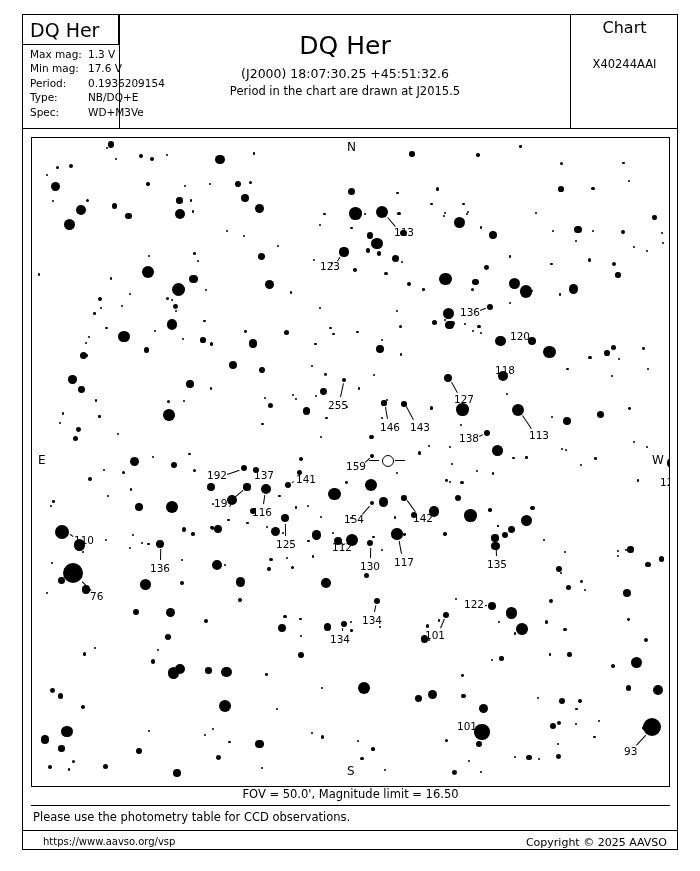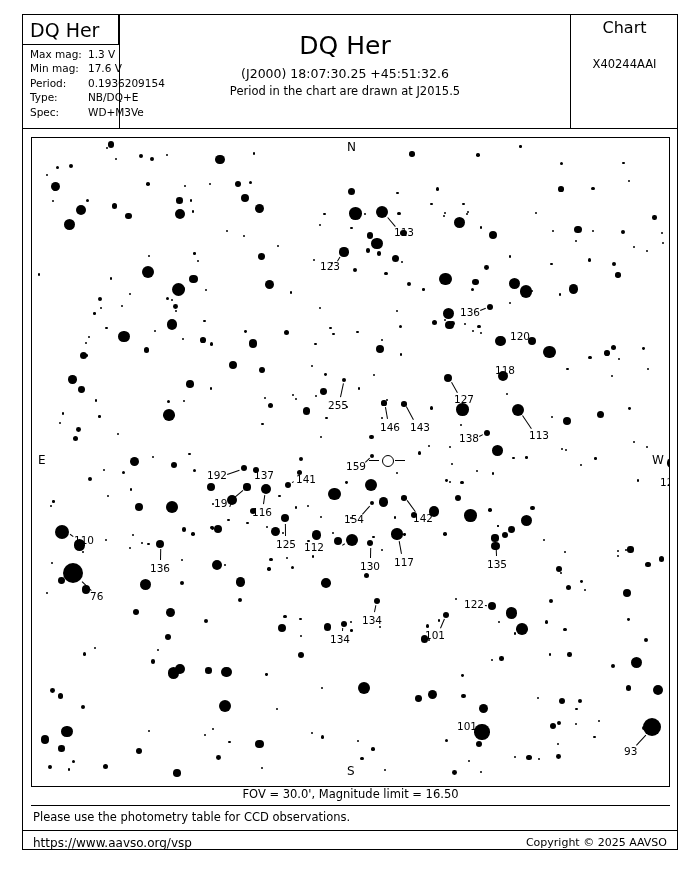--- a/index.html
+++ b/index.html
@@ -161,22 +161,22 @@
     font-size: 11.5px;
   }
   .footer-sep {
     position: absolute;
     left: 0; top: 815px;
     width: 100%; height: 1px;
     background: #000;
   }
   .url {
     position: absolute;
-    left: 10px; top: 821px;
-    font-size: 12px;
+    left: 20px; top: 821px;
+    font-size: 10px;
   }
   .copy {
     position: absolute;
     right: 10px; top: 821px;
     font-size: 11px;
   }
 </style>
 </head>
 <body>
 
@@ -713,21 +713,21 @@
       <div class="star" style="left: 337.6px; top: 362.6px; width: 4.8px; height: 4.8px;"></div>
       <div class="lbl" style="left: 312px; top: 375px;">154</div>
       <div class="tick" style="left: 329.661px; top: 375.946px; width: 11.1719px; height: 1px; transform-origin: 0px 0px; transform: rotate(-48.1552deg);"></div>
       <div class="star" style="left: 369.2px; top: 357.2px; width: 5.6px; height: 5.6px;"></div>
       <div class="lbl" style="left: 381px; top: 374px;">142</div>
       <div class="tick" style="left: 382.876px; top: 374.215px; width: 13.6098px; height: 1px; transform-origin: 0px 0px; transform: rotate(-126.268deg);"></div>
       <div class="star" style="left: 248.8px; top: 375.8px; width: 8.4px; height: 8.4px;"></div>
       <div class="lbl" style="left: 244px; top: 400px;">125</div>
       <div class="tick" style="left: 253.174px; top: 398.001px; width: 12.3014px; height: 1px; transform-origin: 0px 0px; transform: rotate(-90.5176deg);"></div>
       <div class="star" style="left: 313.6px; top: 395.6px; width: 12.8px; height: 12.8px;"></div>
-      <div class="lbl" style="left: 272px; top: 403px;">112</div>
+      <div class="lbl" style="left: 300px; top: 403px;">112</div>
       <div class="tick" style="left: 309.84px; top: 406.756px; width: 3.38065px; height: 1px; transform-origin: 0px 0px; transform: rotate(-34.3546deg);"></div>
       <div class="star" style="left: 334.6px; top: 401.6px; width: 6.8px; height: 6.8px;"></div>
       <div class="lbl" style="left: 328px; top: 422px;">130</div>
       <div class="tick" style="left: 337.629px; top: 420.004px; width: 10.1085px; height: 1px; transform-origin: 0px 0px; transform: rotate(-88.7093deg);"></div>
       <div class="star" style="left: 359.4px; top: 390.4px; width: 11.2px; height: 11.2px;"></div>
       <div class="lbl" style="left: 362px; top: 418px;">117</div>
       <div class="tick" style="left: 368.901px; top: 416.205px; width: 13.4812px; height: 1px; transform-origin: 0px 0px; transform: rotate(-100.228deg);"></div>
       <div class="star" style="left: 459.4px; top: 396.4px; width: 7.2px; height: 7.2px;"></div>
       <div class="lbl" style="left: 455px; top: 420px;">135</div>
       <div class="tick" style="left: 463.757px; top: 418.01px; width: 12.9264px; height: 1px; transform-origin: 0px 0px; transform: rotate(-92.2668deg);"></div>
@@ -755,20 +755,20 @@
       <div class="star" style="left: 442.4px; top: 586.4px; width: 15.2px; height: 15.2px;"></div>
       <div class="lbl" style="left: 425px; top: 582px;">101</div>
       <div class="star" style="left: 611px; top: 580px; width: 18px; height: 18px;"></div>
       <div class="lbl" style="left: 592px; top: 607px;">93</div>
       <div class="tick" style="left: 603.589px; top: 607.217px; width: 14.021px; height: 1px; transform-origin: 0px 0px; transform: rotate(-47.292deg);"></div>
       <div class="target-circle" style="left: 350px; top: 317px; width: 10px; height: 10px;"></div>
       <div class="tick" style="left: 337px; top: 322px; width: 10px; height: 1px; transform-origin: 0px 0px; transform: rotate(0deg);"></div>
       <div class="tick" style="left: 363px; top: 322px; width: 10px; height: 1px; transform-origin: 0px 0px; transform: rotate(0deg);"></div>
     </div>
 
-  <div class="fov-bar">FOV = 30.0', Magnitude limit = 16.50</div>
+  <div class="fov-bar">FOV = 50.0', Magnitude limit = 16.50</div>
   <div class="fov-sep"></div>
   <div class="note">Please use the photometry table for CCD observations.</div>
   <div class="footer-sep"></div>
   <div class="url">https://www.aavso.org/vsp</div>
   <div class="copy">Copyright © 2025 AAVSO</div>
 
 </div>
 
 </body></html>

